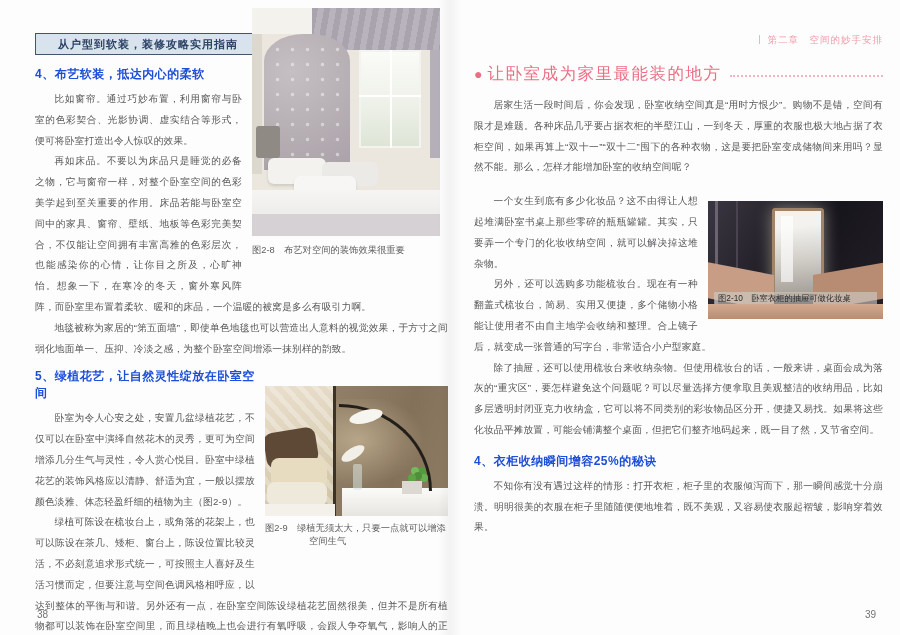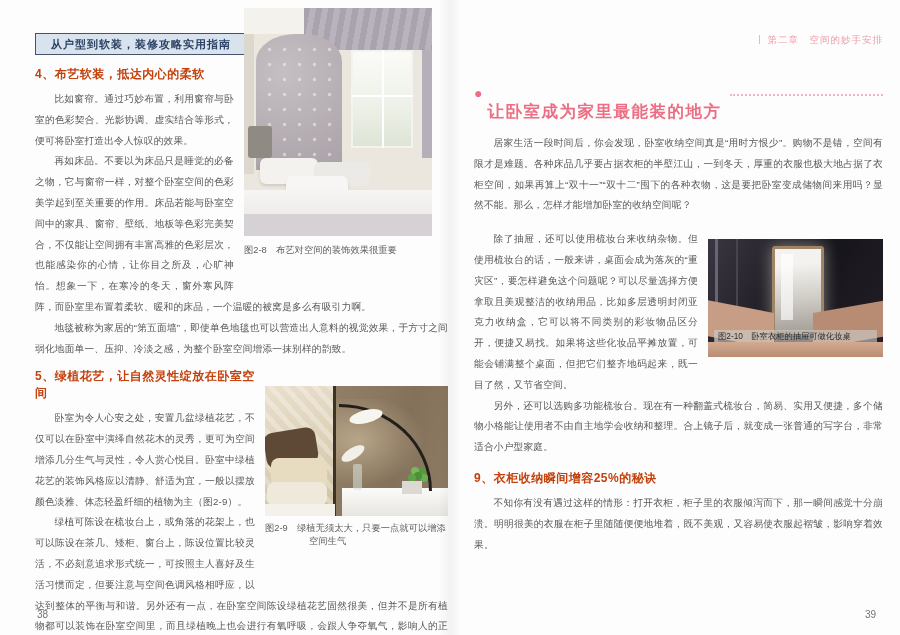--- a/index.html
+++ b/index.html
@@ -11,38 +11,38 @@
   .spread{position:relative;width:900px;height:635px;background:#fdfdfd;}
   .crease{position:absolute;left:438px;top:0;width:24px;height:100%;
     background:linear-gradient(90deg,rgba(0,0,0,0),rgba(0,0,0,.045) 50%,rgba(0,0,0,0));pointer-events:none;}
   .page{position:absolute;top:0;height:635px;width:450px;box-sizing:border-box;}
   .page-left{left:0;padding:0 2px 0 35px;}
   .page-right{left:450px;padding:0 17px 0 24px;}
 
   
   p.body{margin:0;text-indent:2em;text-align:justify;color:#57575a;
     font-size:9.7px;line-height:20.8px;letter-spacing:.2px;}
-  h3.sec-title{color:#c2410c;font-size:12px;font-weight:bold;margin:0 12px 6px 0;letter-spacing:.5px;}
+  h3.sec-title{color:#1d4ed8;font-size:12px;font-weight:bold;margin:0 12px 6px 0;letter-spacing:.5px;}
   .badge-row{margin:33px 0 11px 0;}
   .badge{display:inline-block;border:1px solid #44536e;background:#d9e3ee;color:#2c4366;
-    font-weight:bold;font-size:11px;line-height:14px;padding:3px 15px;letter-spacing:1px;}
+    font-weight:bold;font-size:11px;line-height:14px;padding:3px 22px;letter-spacing:1px;}
   .chapter{margin-top:34px;text-align:right;color:#f09aa8;font-size:9.5px;letter-spacing:1px;}
   .vbar{display:inline-block;width:1px;height:9px;background:#f2b3bf;margin-right:8px;vertical-align:-1px;}
   .main-heading{display:flex;align-items:center;margin:16px 0 10px 0;color:#ec6e84;}
   .main-heading .bullet{font-size:14px;margin-right:5px;}
-  .main-heading .mh-text{font-size:16.5px;font-weight:bold;letter-spacing:1.5px;margin-top:38px;}
+  .main-heading .mh-text{font-size:16.5px;font-weight:normal;letter-spacing:1.5px;}
   .dotleader{flex:1;height:0;border-bottom:2px dotted #f4b3c0;margin:4px 0 0 9px;}
   .pageno{position:absolute;bottom:15px;color:#737373;font-size:10px;}
   .pageno-left{left:37px;}
   .pageno-right{right:24px;}
   .caption{font-size:9.3px;color:#5e5e5e;line-height:13px;margin:0;}
   figure{margin:0;}
 
   
-  .fig28{float:right;width:188px;margin:-58px 16px 22px 10px;}
+  .fig28{float:right;width:188px;margin:-58px 8px 22px 10px;}
   .fig28 .caption{margin-top:8px;}
   .fig29{float:right;width:183px;margin:18px 0 40px 10px;}
   .fig29 .caption{margin-top:6px;padding-left:44px;text-indent:-44px;}
   .fig210{float:right;width:175px;margin:10px 0 8px 10px;}
 
   
   .img28{position:relative;width:188px;height:228px;background:#ebe7de;overflow:hidden;}
   .img28 .ceil{position:absolute;left:0;top:0;width:100%;height:26px;background:#f4f2ec;}
   .img28 .valance{position:absolute;left:32%;top:0;right:0;height:42px;
     background:repeating-linear-gradient(100deg,#a9a3ad 0 6px,#b9b3bd 6px 12px);}
@@ -194,26 +194,27 @@
           <div class="frame1"></div>
           <div class="frame2"></div>
           <div class="mirror"></div>
           <div class="drawerL"></div>
           <div class="drawerR"></div>
           <div class="drawerF"></div>
           <div class="cap-band">图2-10　卧室衣柜的抽屉可做化妆桌</div>
         </div>
       </figure>
 
+      <p class="body">一个女生到底有多少化妆品？这不由得让人想起堆满卧室书桌上那些零碎的瓶瓶罐罐。其实，只要弄一个专门的化妆收纳空间，就可以解决掉这堆杂物。</p>
+      <p class="body">另外，还可以选购多功能梳妆台。现在有一种翻盖式梳妆台，简易、实用又便捷，多个储物小格能让使用者不由自主地学会收纳和整理。合上镜子后，就变成一张普通的写字台，非常适合小户型家庭。</p>
       <p class="body">除了抽屉，还可以使用梳妆台来收纳杂物。但使用梳妆台的话，一般来讲，桌面会成为落灰的“重灾区”，要怎样避免这个问题呢？可以尽量选择方便拿取且美观整洁的收纳用品，比如多层透明封闭亚克力收纳盒，它可以将不同类别的彩妆物品区分开，便捷又易找。如果将这些化妆品平摊放置，可能会铺满整个桌面，但把它们整齐地码起来，既一目了然，又节省空间。</p>
-      <p class="body">另外，还可以选购多功能梳妆台。现在有一种翻盖式梳妆台，简易、实用又便捷，多个储物小格能让使用者不由自主地学会收纳和整理。合上镜子后，就变成一张普通的写字台，非常适合小户型家庭。</p>
     </div>
 
     <div class="sec" style="margin-top:12px;">
-      <h3 class="sec-title">9、衣柜收纳瞬间增容25%的秘诀</h3>
+      <h3 class="sec-title">4、衣柜收纳瞬间增容25%的秘诀</h3>
       <p class="body">不知你有没有遇过这样的情形：打开衣柜，柜子里的衣服倾泻而下，那一瞬间感觉十分崩溃。明明很美的衣服在柜子里随随便便地堆着，既不美观，又容易使衣服起褶皱，影响穿着效果。</p>
 
     </div>
 
     <div class="pageno pageno-right">39</div>
   </div>
 
   <div class="crease"></div>
 </div>
 

